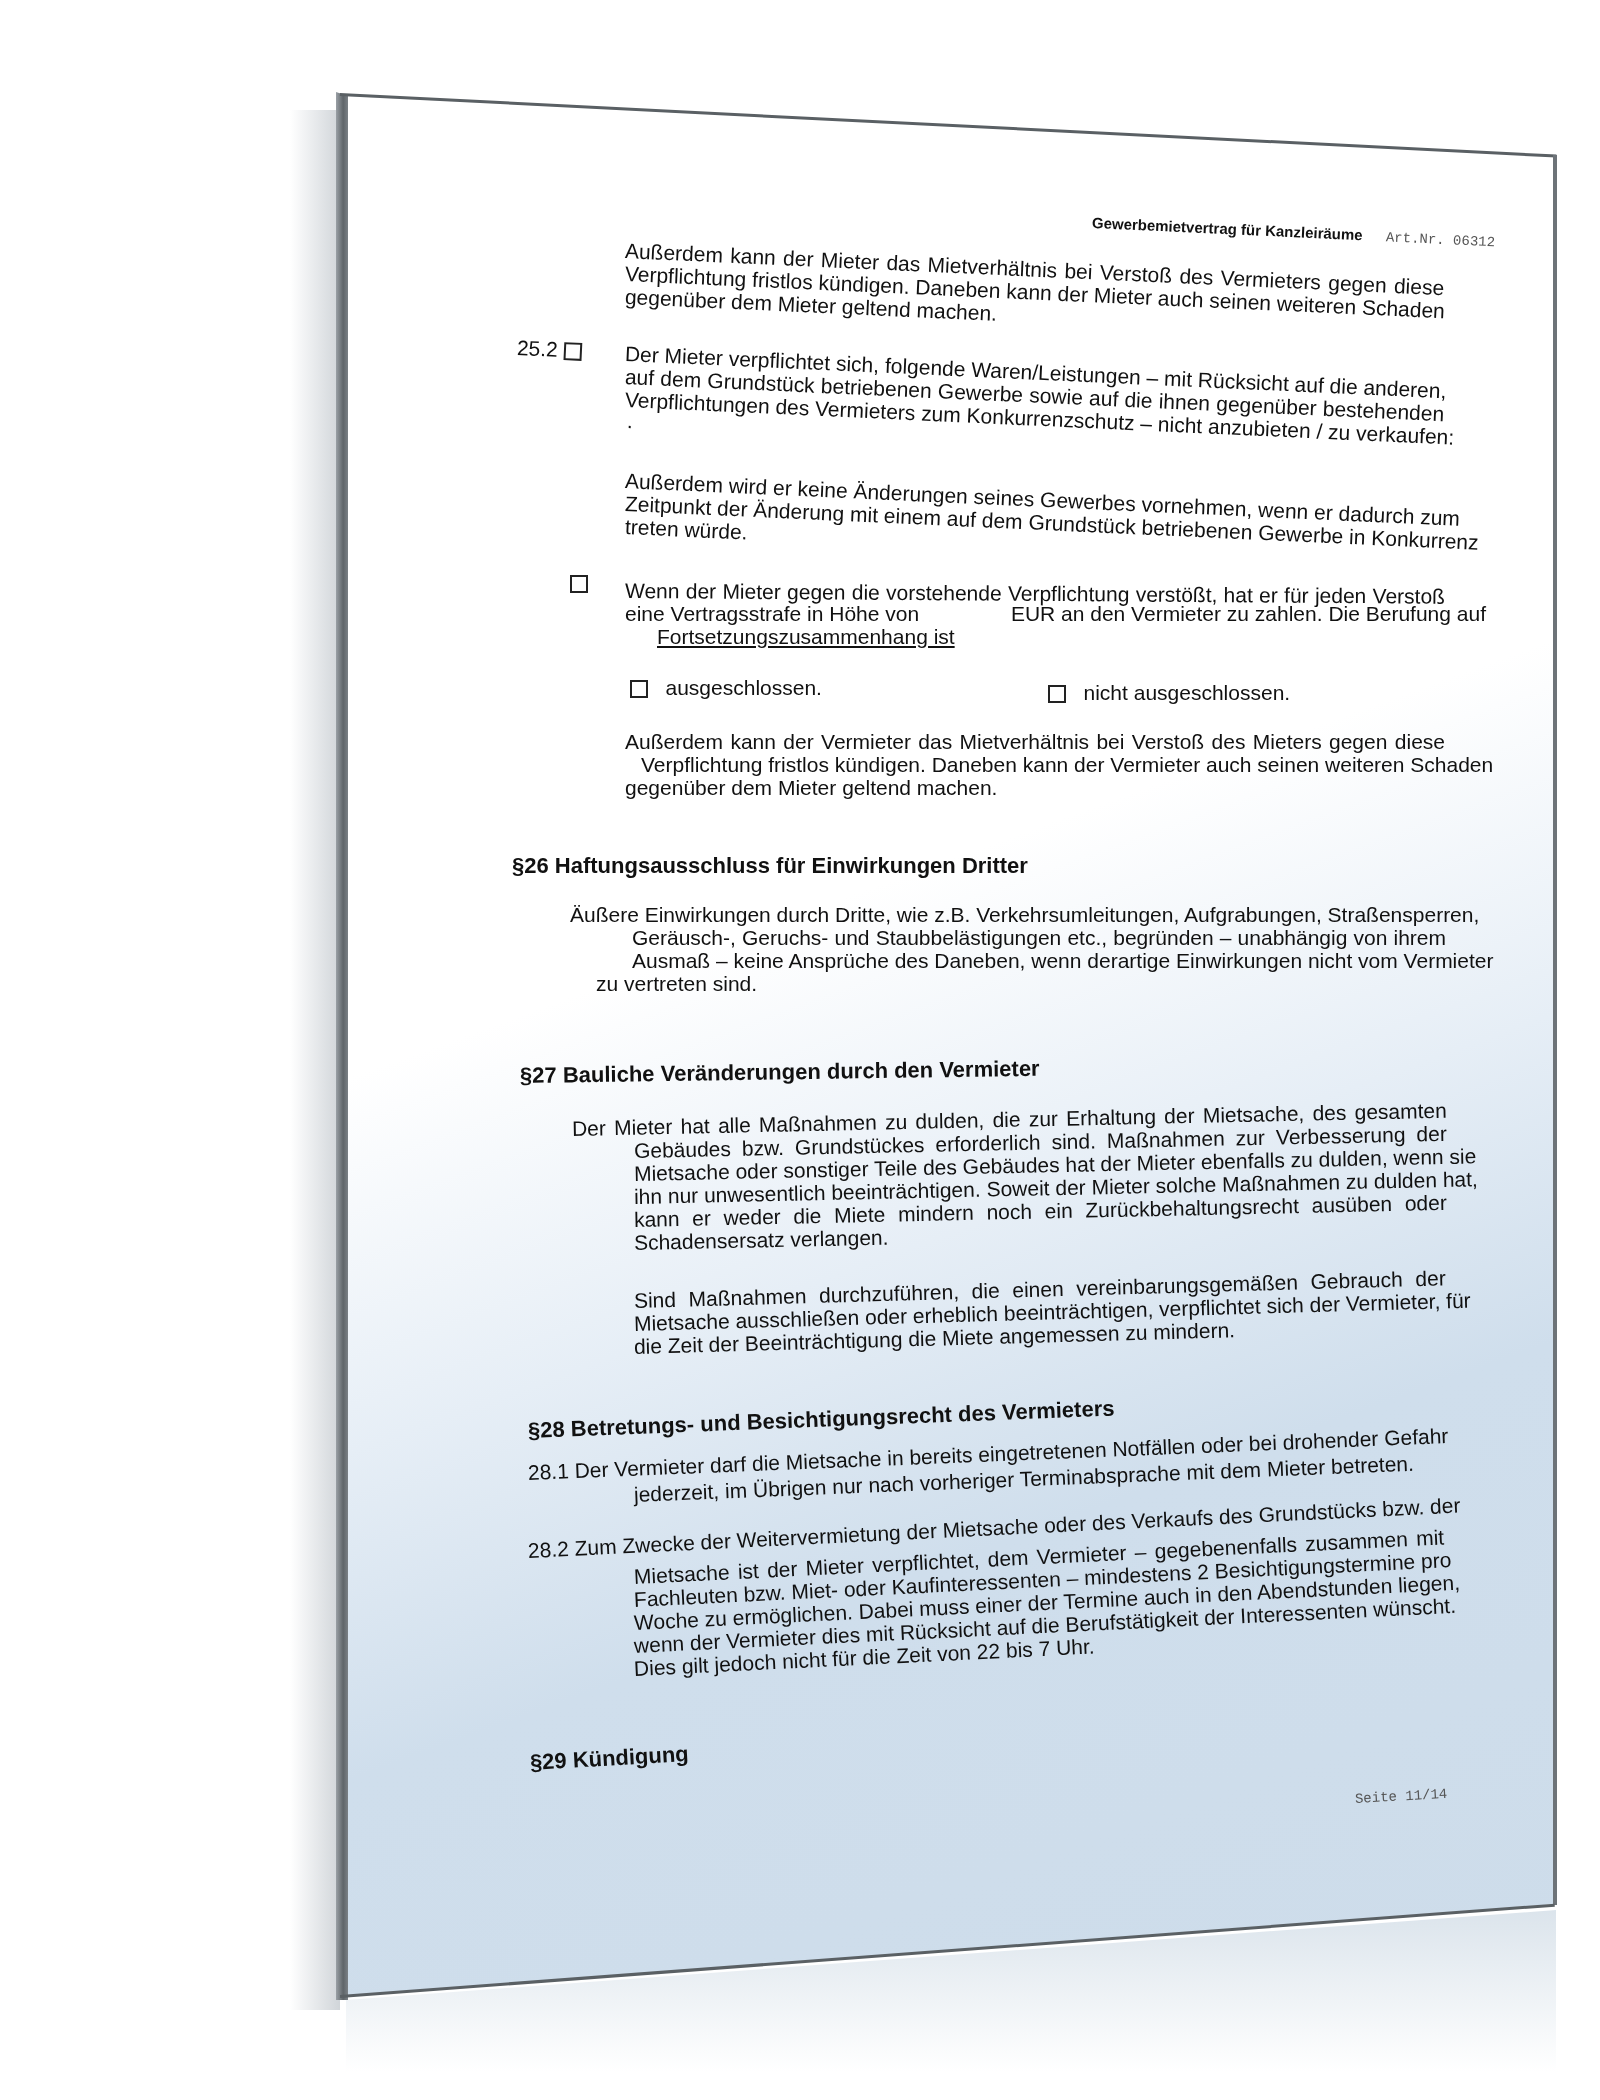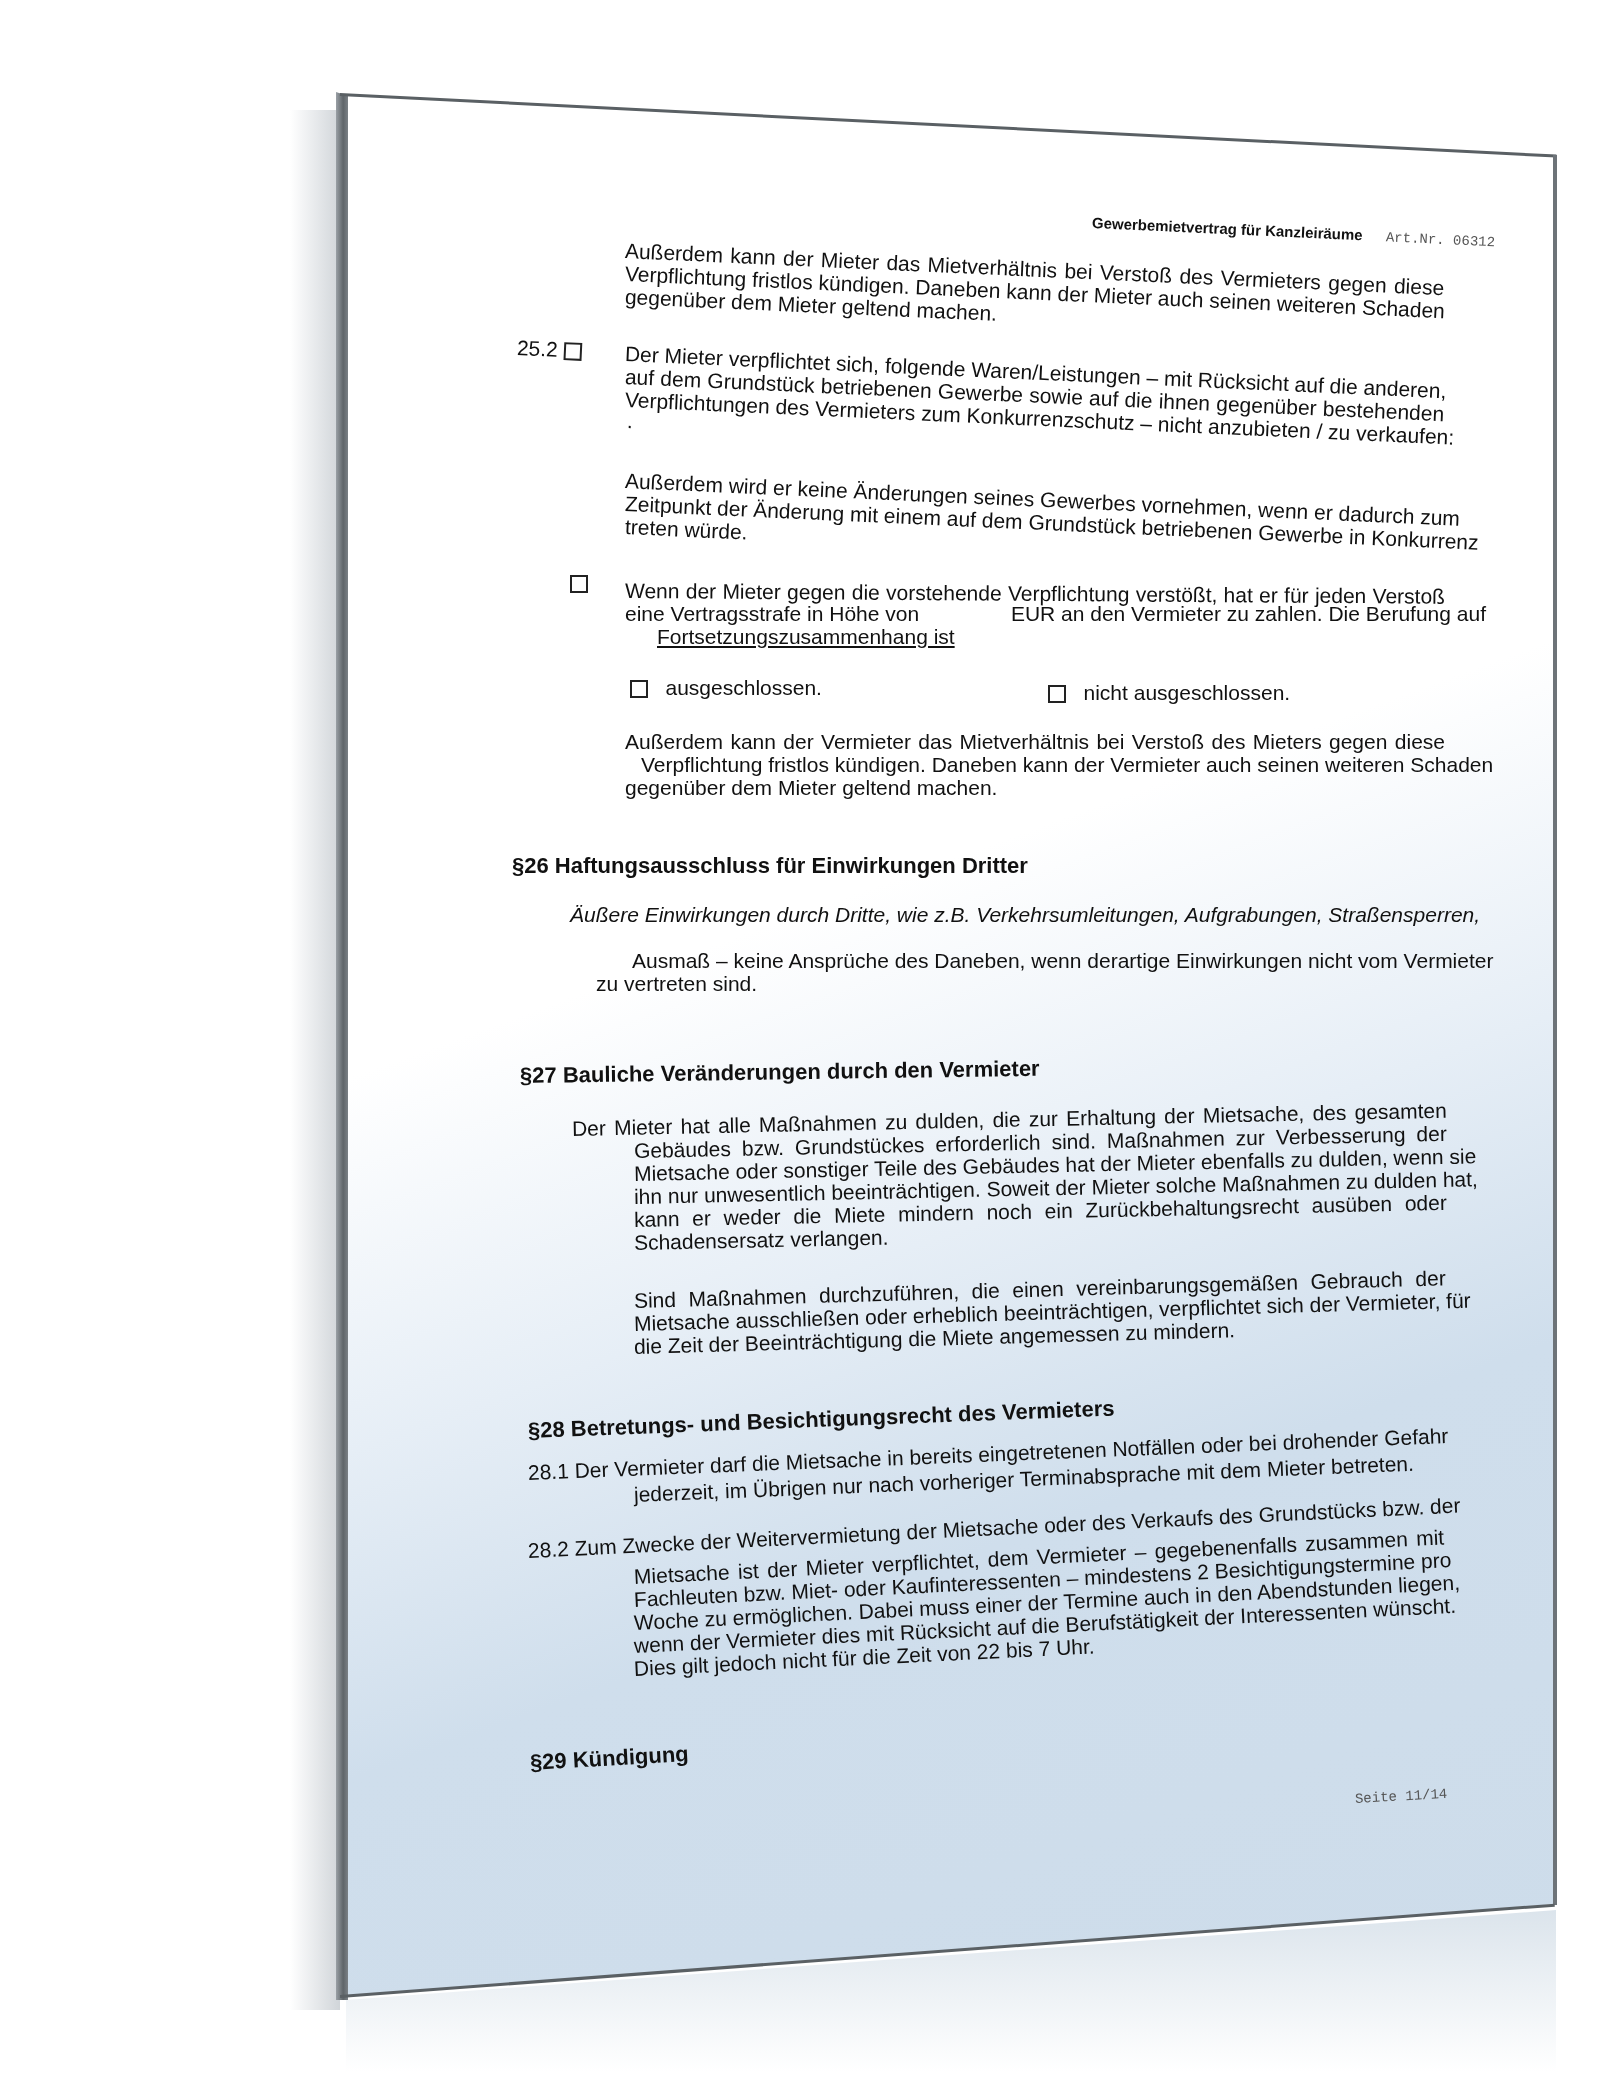--- a/index.html
+++ b/index.html
@@ -143,22 +143,25 @@
 
   <div class="line" style="left:625px; top:731px; width:820px;">
       <span class="just">Außerdem kann der Vermieter das Mietverhältnis bei Verstoß des Mieters gegen diese</span>
     </div>
   <div class="line" style="left:625px; top:754px; width:820px;margin-left:16px;">
       <span class="just">Verpflichtung fristlos kündigen. Daneben kann der Vermieter auch seinen weiteren Schaden</span>
     </div>
   <div class="line" style="left:625px; top:777px;"><span>gegenüber dem Mieter geltend machen.</span></div>
 
   <div class="line heading" style="left:512px; top:855px;">§26 Haftungsausschluss für Einwirkungen Dritter</div>
-  <div class="line" style="left:570px; top:904px; width:876px;font-style:italic;">
+  <div class="line" style="left:570px; top:904px; width:876px;">
       <span class="just">Äußere Einwirkungen durch Dritte, wie z.B. Verkehrsumleitungen, Aufgrabungen, Straßensperren,</span>
+    </div>
+  <div class="line" style="left:632px; top:927px; width:814px;">
+      <span class="just">Geräusch-, Geruchs- und Staubbelästigungen etc., begründen – unabhängig von ihrem</span>
     </div>
   <div class="line" style="left:632px; top:950px; width:814px;">
       <span class="just">Ausmaß – keine Ansprüche des Daneben, wenn derartige Einwirkungen nicht vom Vermieter</span>
     </div>
   <div class="line" style="left:596px; top:973px;text-align:right;"><span>zu vertreten sind.</span></div>
 
   <div class="line heading" style="left:520px; top:1065px; transform:rotate(-0.8deg);">§27 Bauliche Veränderungen durch den Vermieter</div>
   <div class="line" style="left:572px; top:1118px; width:875px; transform:rotate(-1.2deg);">
       <span class="just">Der Mieter hat alle Maßnahmen zu dulden, die zur Erhaltung der Mietsache, des gesamten</span>
     </div>

